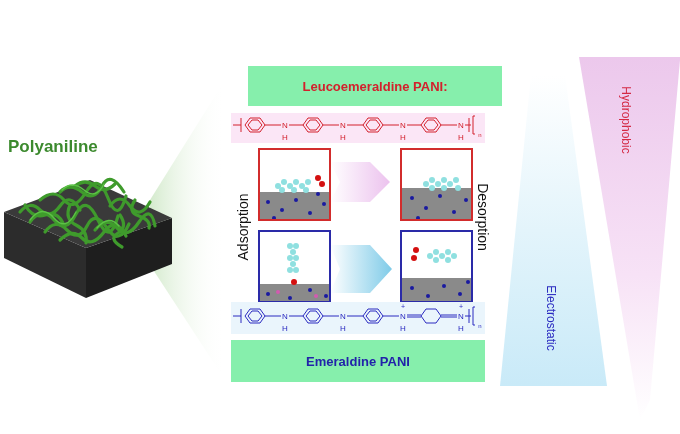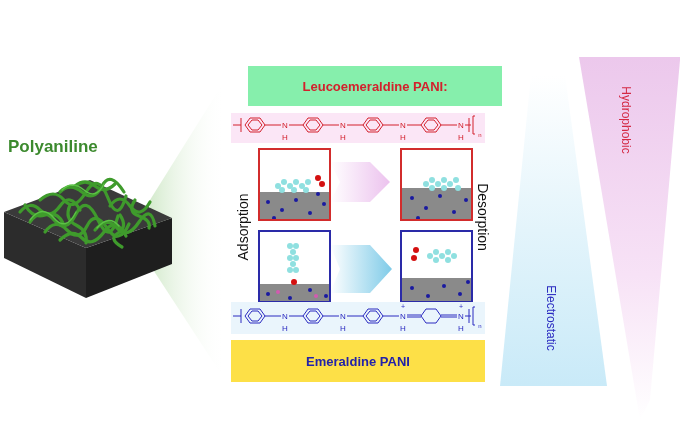--- a/index.html
+++ b/index.html
@@ -23,21 +23,21 @@
   .chain-top {
     position: absolute; left: 231px; top: 113px; width: 254px; height: 30px;
     background: #fbe6f6;
   }
   .chain-bottom {
     position: absolute; left: 231px; top: 302px; width: 254px; height: 32px;
     background: #eaf5fc;
   }
   .panel-bottom-label {
     position: absolute; left: 231px; top: 340px; width: 254px; height: 42px;
-    background: #fde047; color: #2222aa; font-weight: bold; font-size: 13px;
+    background: #86efac; color: #2222aa; font-weight: bold; font-size: 13px;
     display: flex; align-items: center; justify-content: center;
   }
 
   .mbox {
     position: absolute; width: 73px; height: 73px; background: #ffffff;
     border: 2px solid #d22c2c; overflow: hidden;
   }
   .mbox.blue { border-color: #2a2aa8; }
 
   .side-label {

